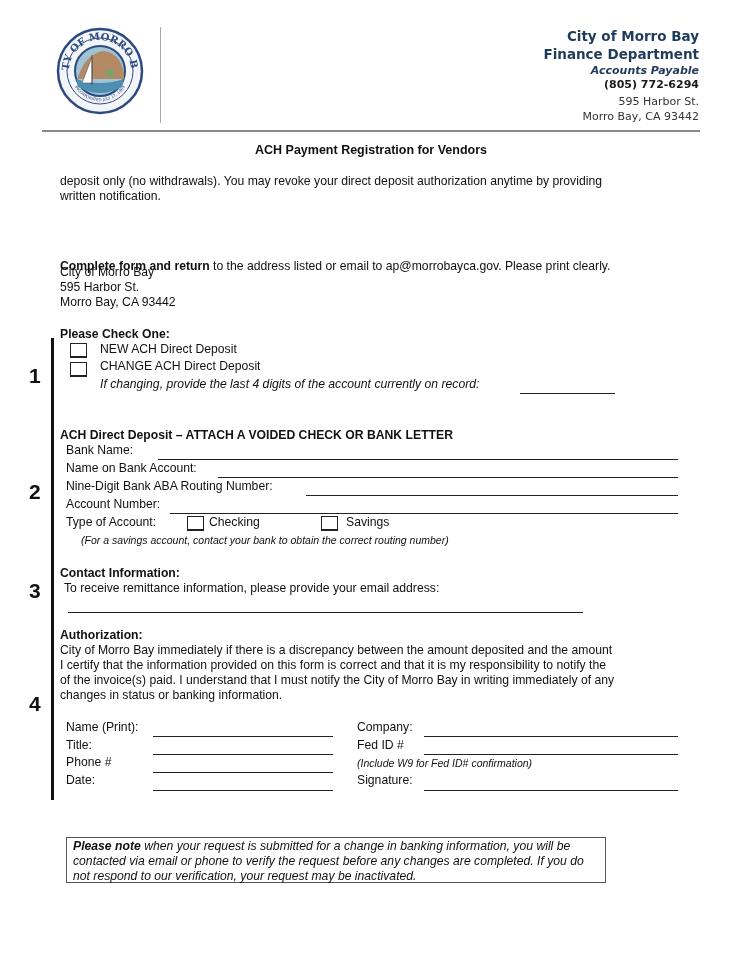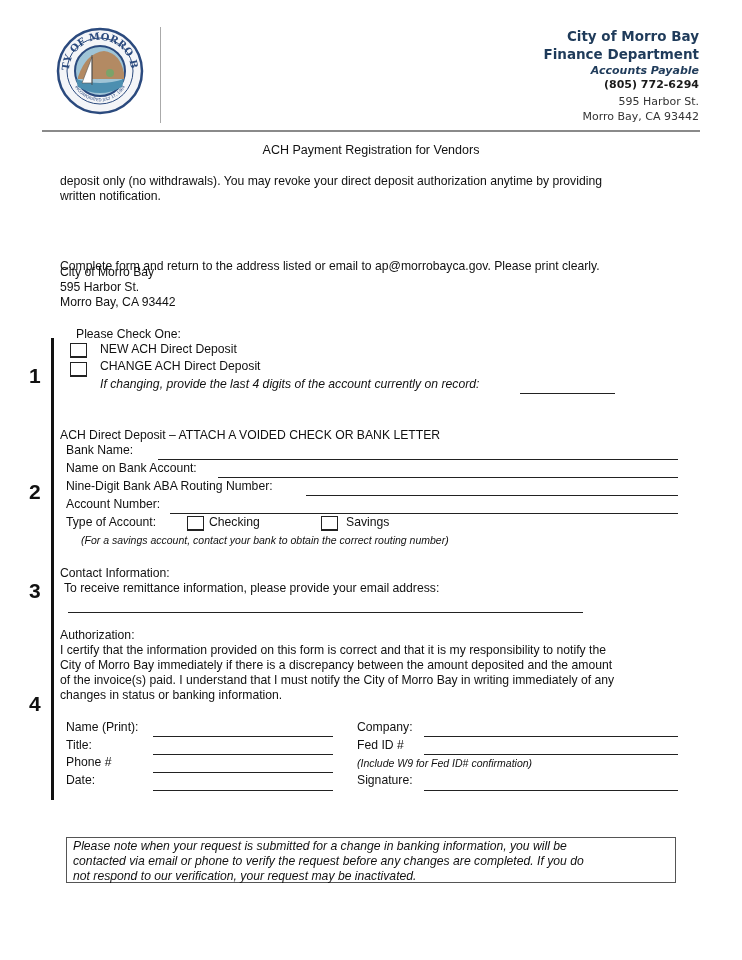--- a/index.html
+++ b/index.html
@@ -1,19 +1,19 @@
 <!DOCTYPE html>
 <html><head>
 <meta charset="utf-8">
 <style>
   html,body{margin:0;padding:0;background:#fff;}
   body{width:742px;height:960px;position:relative;overflow:hidden;font-family:"Liberation Sans",sans-serif;color:#111;}
   .abs{position:absolute;}
   .t{font-size:12.2px;line-height:15px;white-space:nowrap;}
-  .b{font-weight:normal;}
+  .b{font-weight:bold;}
   .i{font-style:italic;}
   .sm{font-size:10.5px;}
   .line{position:absolute;height:0;border-top:1px solid #222;}
   .cb{position:absolute;width:17px;height:15px;border:1px solid #222;border-right-width:1px;border-bottom-width:2px;background:#fff;box-sizing:border-box;cursor:pointer;}
   .num{position:absolute;font-size:21px;font-weight:bold;left:29px;}
   .hdr{position:absolute;right:43px;text-align:right;color:#1f3b5a;font-family:"DejaVu Sans",sans-serif;}
 </style>
 </head>
 <body>
 
@@ -56,21 +56,21 @@
 
 <div class="abs" style="left:60px;top:265px;">
   <div class="t">City of Morro Bay</div>
   <div class="t">595 Harbor St.</div>
   <div class="t">Morro Bay, CA 93442</div>
 </div>
 
 <div class="abs" style="left:51px;top:338px;width:3px;height:462px;background:#111;"></div>
 
 <div class="num" style="top:364px;">1</div>
-<div class="abs t b" style="left:76px;top:327px;">Please Check One:</div>
+<div class="abs t b" style="left:60px;top:327px;">Please Check One:</div>
 <div class="cb" style="left:70px;top:343px;"></div>
 <div class="abs t" style="left:100px;top:342px;">NEW ACH Direct Deposit</div>
 <div class="cb" style="left:70px;top:362px;"></div>
 <div class="abs t" style="left:100px;top:359px;">CHANGE ACH Direct Deposit</div>
 <div class="abs t i" style="left:100px;top:377px;font-style:italic;">If changing, provide the last 4 digits of the account currently on record:</div>
 <div class="line" style="left:520px;top:393px;width:95px;"></div>
 
 <div class="num" style="top:480px;">2</div>
 <div class="abs t b" style="left:60px;top:428px;">ACH Direct Deposit – ATTACH A VOIDED CHECK OR BANK LETTER</div>
 <div class="abs t" style="left:66px;top:443px;">Bank Name:</div>
@@ -89,22 +89,22 @@
 <div class="abs t i sm" style="left:81px;top:533px;">(For a savings account, contact your bank to obtain the correct routing number)</div>
 
 <div class="num" style="top:579px;">3</div>
 <div class="abs t b" style="left:60px;top:566px;">Contact Information:</div>
 <div class="abs t" style="left:64px;top:581px;">To receive remittance information, please provide your email address:</div>
 <div class="line" style="left:68px;top:612px;width:515px;"></div>
 
 <div class="num" style="top:692px;">4</div>
 <div class="abs t b" style="left:60px;top:628px;">Authorization:</div>
 <div class="abs" style="left:60px;top:643px;">
+  <div class="t">City of Morro Bay immediately if there is a discrepancy between the amount deposited and the amount</div>
   <div class="t">I certify that the information provided on this form is correct and that it is my responsibility to notify the</div>
-  <div class="t">City of Morro Bay immediately if there is a discrepancy between the amount deposited and the amount</div>
   <div class="t">of the invoice(s) paid. I understand that I must notify the City of Morro Bay in writing immediately of any</div>
   <div class="t">changes in status or banking information.</div>
 </div>
 
 <div class="abs t" style="left:66px;top:720px;">Name (Print):</div>
 <div class="line" style="left:153px;top:736px;width:180px;"></div>
 <div class="abs t" style="left:66px;top:738px;">Title:</div>
 <div class="line" style="left:153px;top:754px;width:180px;"></div>
 <div class="abs t" style="left:66px;top:755px;">Phone #</div>
 <div class="line" style="left:153px;top:772px;width:180px;"></div>
@@ -112,17 +112,17 @@
 <div class="line" style="left:153px;top:790px;width:180px;"></div>
 
 <div class="abs t" style="left:357px;top:720px;">Company:</div>
 <div class="line" style="left:424px;top:736px;width:254px;"></div>
 <div class="abs t" style="left:357px;top:738px;">Fed ID #</div>
 <div class="line" style="left:424px;top:754px;width:254px;"></div>
 <div class="abs t i sm" style="left:357px;top:756px;">(Include W9 for Fed ID# confirmation)</div>
 <div class="abs t" style="left:357px;top:773px;">Signature:</div>
 <div class="line" style="left:424px;top:790px;width:254px;"></div>
 
-<div class="abs" style="left:66px;top:837px;width:610px;height:46px;border:1px solid #555;padding:1px 0 0 6px;box-sizing:border-box;">
+<div class="abs" style="left:66px;top:837px;width:540px;height:46px;border:1px solid #555;padding:1px 0 0 6px;box-sizing:border-box;">
   <div class="t i"><span class="b">Please note</span><span> when your request is submitted for a change in banking information, you will be</span></div>
   <div class="t i">contacted via email or phone to verify the request before any changes are completed. If you do</div>
   <div class="t i">not respond to our verification, your request may be inactivated.</div>
 </div>
 
 </body></html>

